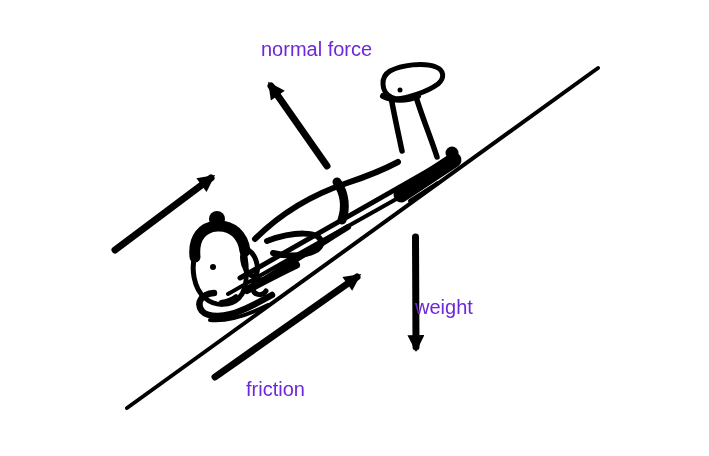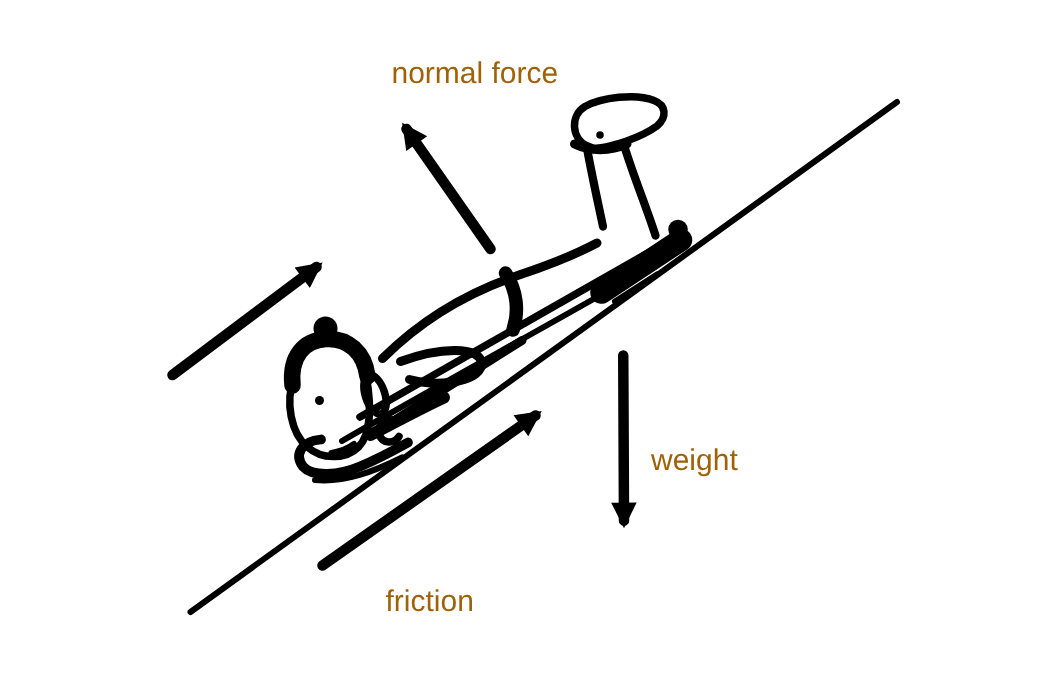--- a/index.html
+++ b/index.html
@@ -17,28 +17,28 @@
   }
   .stage svg {
     position: absolute;
     left: 0;
     top: 0;
   }
   .lbl {
     position: absolute;
     font-size: 20px;
     line-height: 1.1;
-    color: #a16207;
+    color: #6d28d9;
     white-space: nowrap;
     user-select: none;
   }
   .lbl-normal   { left: 261px; top: 38px;  }
   .lbl-air      { left: 36px;  top: 183px; }
-  .lbl-friction { left: 257px; top: 378px; margin-top: 12px; }
-  .lbl-weight   { left: 434px; top: 296px; }
+  .lbl-friction { left: 246px; top: 378px; }
+  .lbl-weight   { left: 415px; top: 296px; }
 </style>
 </head>
 <body>
 
 <div class="stage">
 
   <svg width="709" height="456" viewBox="0 0 709 456">
     <defs>
       <marker id="arrowhead" viewBox="0 0 10 10" refX="7" refY="5" markerWidth="21" markerHeight="17" orient="auto" markerUnits="userSpaceOnUse">
         <path d="M 0 0 L 10 5 L 0 10 z" fill="#000000"></path>

